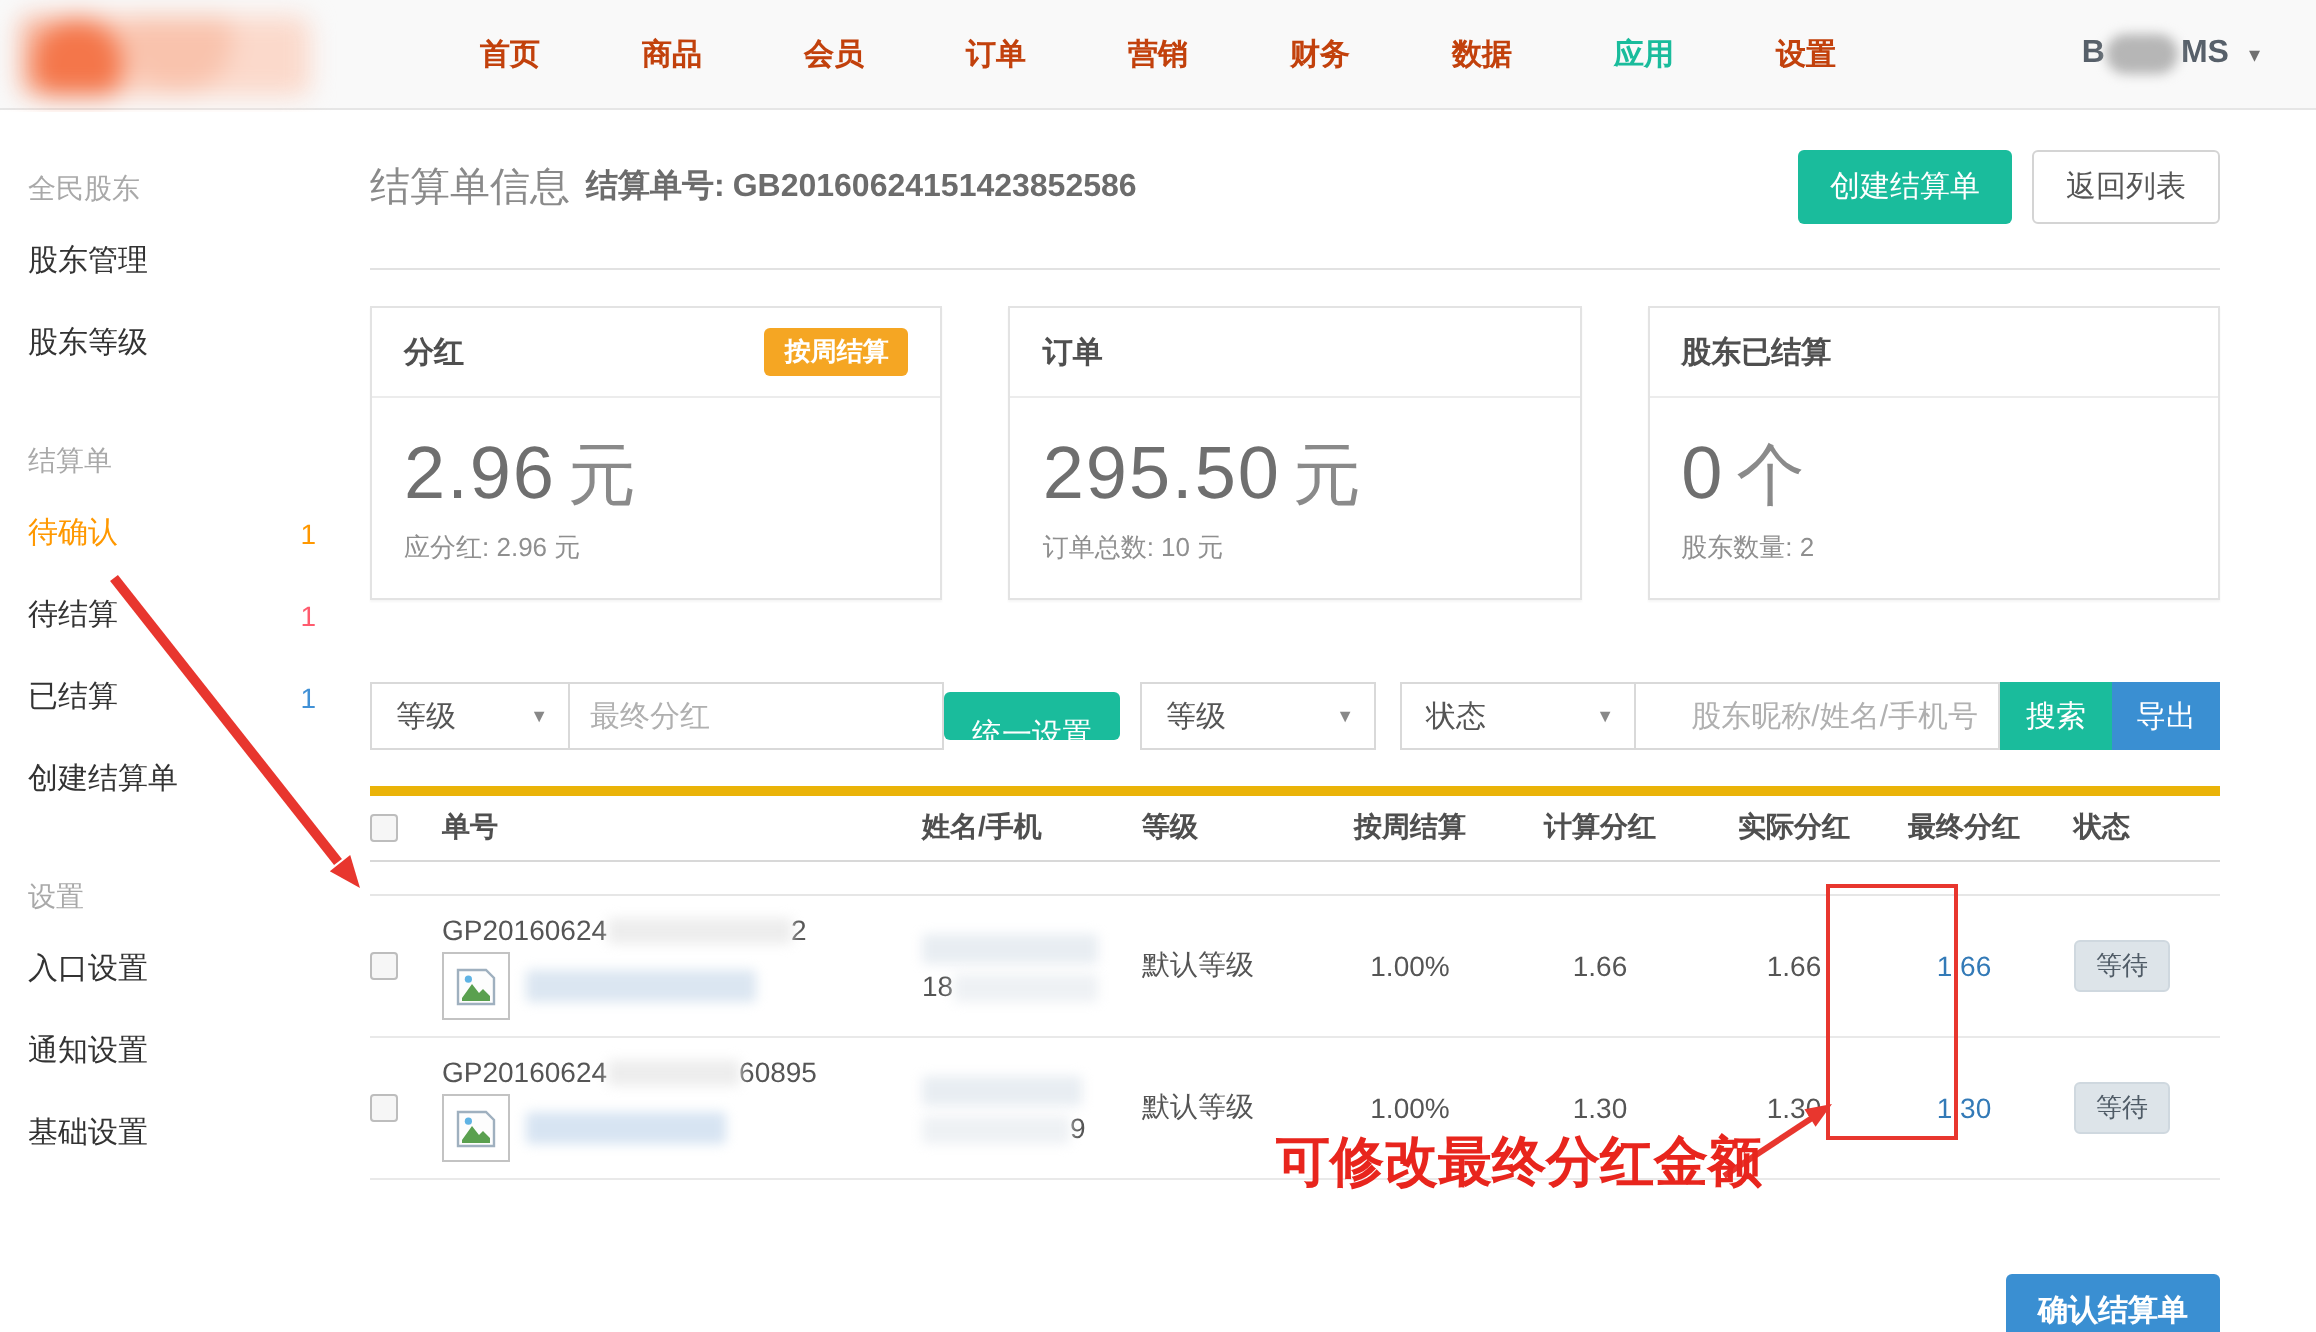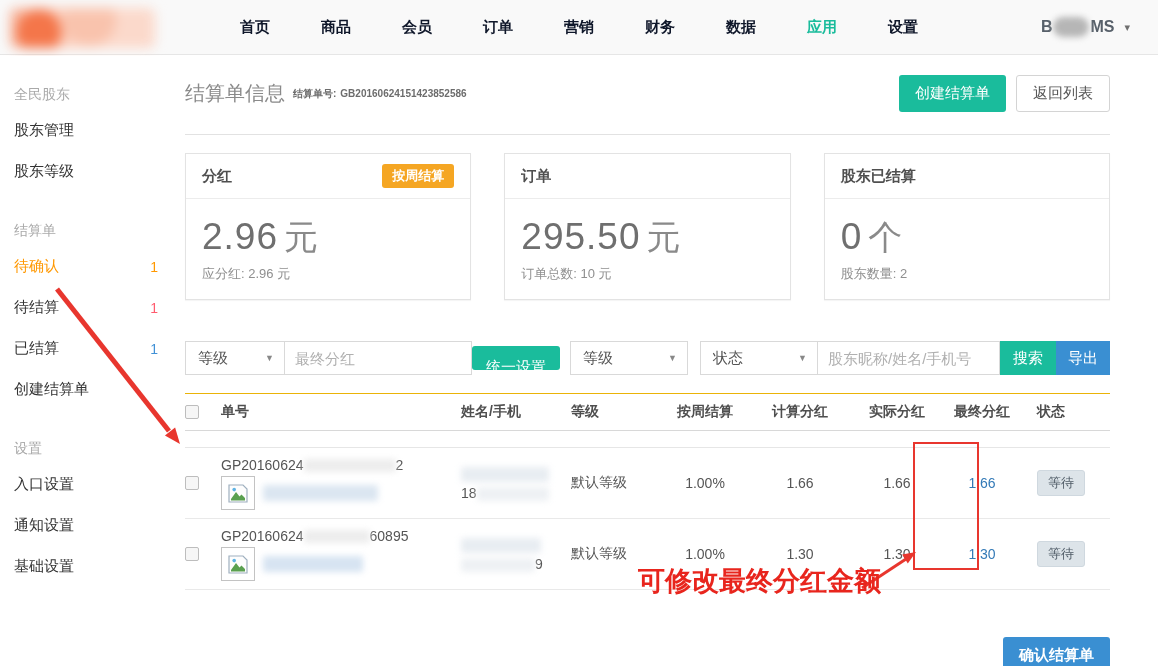--- a/index.html
+++ b/index.html
@@ -17,21 +17,21 @@
     width:145px; height:40px; border-radius:6px; margin-top:2px;
     background:
       radial-gradient(circle at 20% 60%, #f4764a 0 18%, transparent 20%),
       radial-gradient(circle at 55% 30%, #f9c3ad 0 30%, transparent 32%),
       radial-gradient(circle at 75% 60%, #fbd9cb 0 35%, transparent 37%),
       linear-gradient(90deg,#f7b49b,#fde5da 70%,#f7f2ef);
     filter: blur(6px);
   }
   .topnav { display:flex; margin-left:85px; }
   .nav-item {
-    font-size:15px; font-weight:700; color:#0f172a; text-decoration:none;
+    font-size:15px; font-weight:700; color:#c2410c; text-decoration:none;
     margin-right:51px; cursor:pointer; white-space:nowrap;
   }
   .nav-item.active { color:#1abc9c; }
   .user-menu {
     margin-left:auto; display:flex; align-items:center; cursor:pointer;
     font-size:16px; font-weight:700; color:#57606a;
   }
   .user-blur {
     display:inline-block; width:36px; height:20px; margin:0 1px;
     background:#b6b6b6; border-radius:10px; filter:blur(3px);
@@ -48,21 +48,21 @@
   }
   .sb-item.active .sb-label { color:#ff9800; }
   .sb-badge { font-size:14px; }
   
   .main { margin-left:180px; padding:0 48px 0 5px; }
   .page-header {
     display:flex; align-items:center; padding:20px 0 22px 0;
     border-bottom:1px solid #e2e2e2;
   }
   .page-title { font-size:20px; color:#8a8a8a; }
-  .order-no { font-size:10px; color:#6c6c6c; margin-left:8px; font-weight:700; }
+  .order-no { font-size:16px; color:#6c6c6c; margin-left:8px; font-weight:700; }
   .order-no-val { font-weight:700; }
   .hd-buttons { margin-left:auto; display:flex; }
   .btn { border:none; cursor:pointer; font-family:inherit; border-radius:3px; }
   .btn-teal { background:#1abc9c; color:#fff; }
   .btn-blue { background:#3a8fd2; color:#fff; }
   .btn-white { background:#fff; color:#555; border:1px solid #d4d4d4; }
   .hd-buttons .btn { font-size:15px; padding:8px 16px; margin-left:10px; }
   
   .cards { display:flex; gap:33px; margin-top:18px; }
   .card {
@@ -94,28 +94,28 @@
     height:34px; border:1px solid #d9d9d9; padding:0 10px; font-size:15px;
     color:#555; font-family:inherit; outline:none;
   }
   .inp::placeholder { color:#b0b0b0; }
   .w-sel1 { width:100px; }
   .w-inp1 { width:187px; border-left:none; }
   .btn-batch { font-size:15px; padding:12px 14px; height:22px; }
   .right-filters { margin-left:auto; display:flex; align-items:center; }
   .w-sel2 { width:118px; margin-right:12px; }
   .w-sel3 { width:118px; }
-  .w-inp2 { width:182px; border-left:none; }
+  .w-inp2 { width:182px; border-left:none;text-align:right; }
   .btn-search { font-size:15px; height:34px; padding:0 13px; border-radius:0; }
   .btn-export { font-size:15px; height:34px; padding:0 12px; border-radius:0; }
   
   .tbl { margin-top:18px; }
   .tr { display:flex; align-items:center; }
   .thead {
-    border-top:1px solid #eab308; border-bottom:1px solid #d8d8d8;
+    border-top:5px solid #eab308; border-bottom:1px solid #d8d8d8;
     height:38px; font-size:14px; font-weight:700; color:#4f4f4f;
   }
   .spacer-row { height:17px; border-bottom:1px solid #e6e6e6; }
   .row { height:71px; border-bottom:1px solid #e9e9e9; font-size:14px; color:#555; }
   .c-check { width:36px; display:flex; }
   .c-order { width:240px; }
   .c-name  { width:110px; }
   .c-level { width:88px; }
   .c-ratio { width:92px; text-align:center; }
   .c-calc  { width:98px; text-align:center; }

